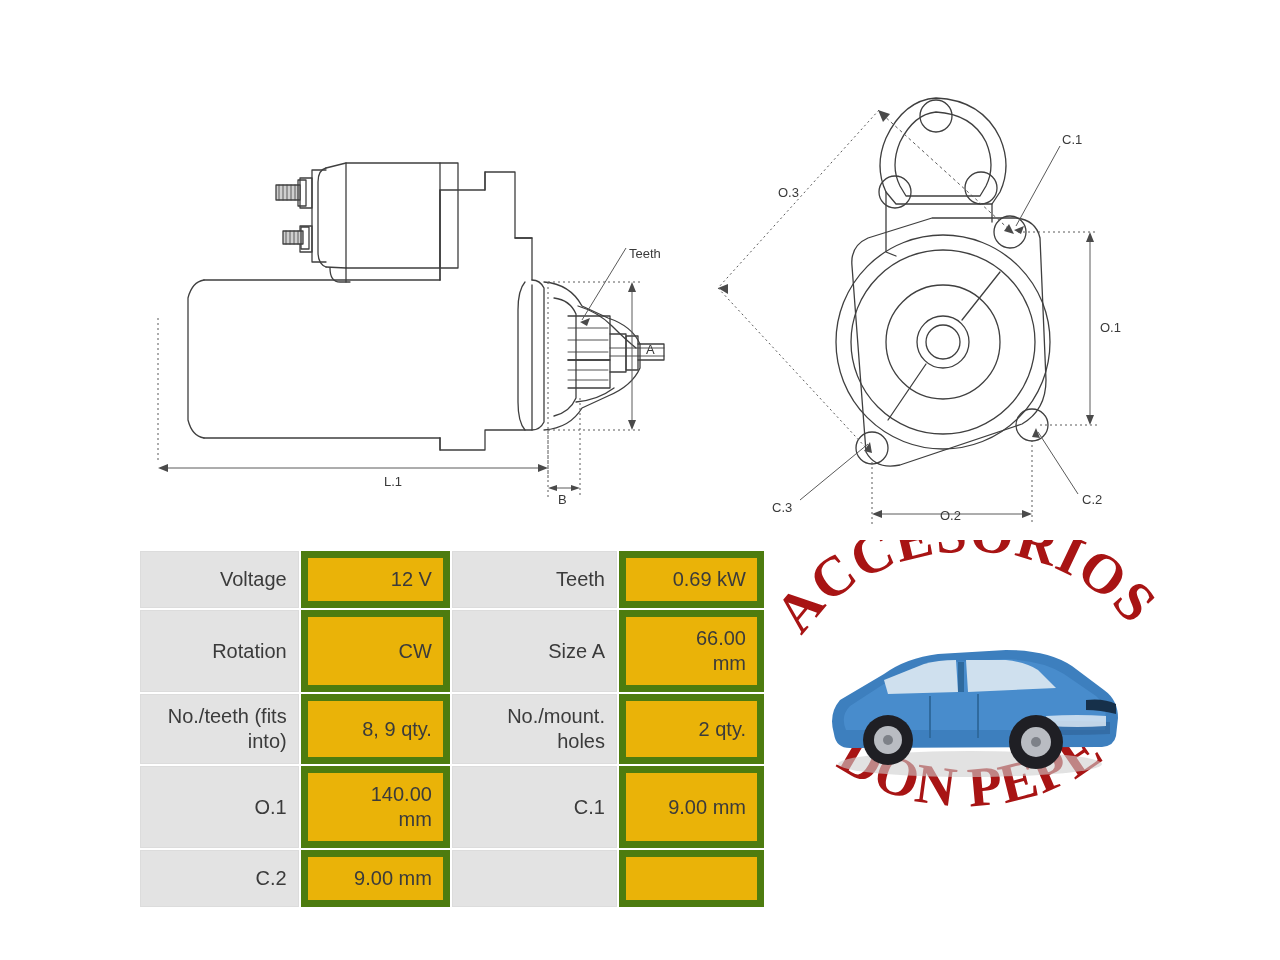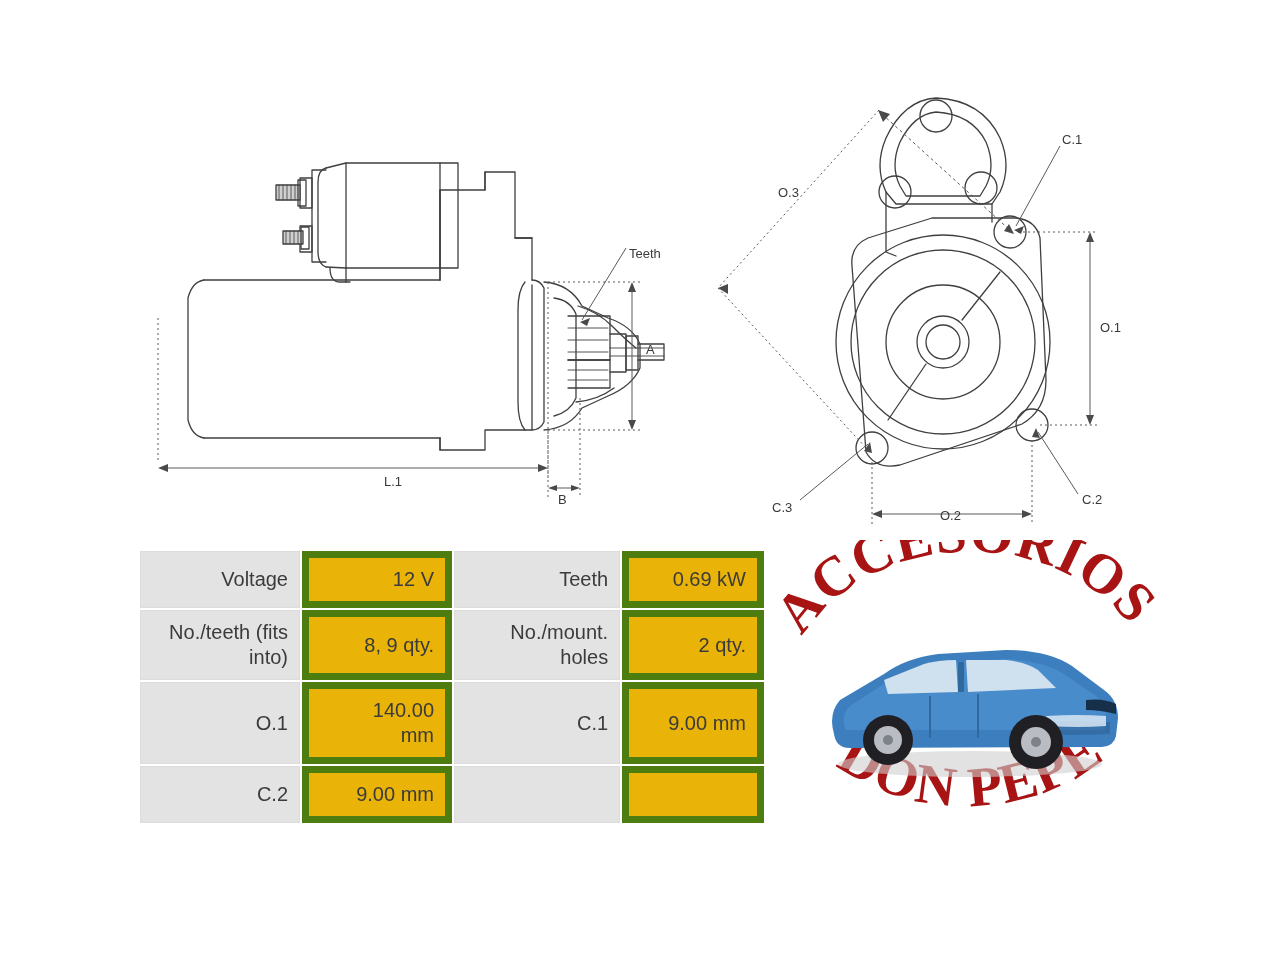--- a/index.html
+++ b/index.html
@@ -249,20 +249,26 @@
     <span class="dlabel" style="left:72px;top:420px;">C.3</span>
   </div>
 
   <table id="spec-table">
     <tbody>
         <tr>
           <td class="lab">Voltage</td>
           <td class="val">12 V</td>
           <td class="lab">Teeth</td>
           <td class="val">0.69 kW</td>
+        </tr>
+        <tr>
+          <td class="lab">Rotation</td>
+          <td class="val">CW</td>
+          <td class="lab">Size A</td>
+          <td class="val">66.00 mm</td>
         </tr>
         <tr>
           <td class="lab">No./teeth (fits into)</td>
           <td class="val">8, 9 qty.</td>
           <td class="lab">No./mount. holes</td>
           <td class="val">2 qty.</td>
         </tr>
         <tr>
           <td class="lab">O.1</td>
           <td class="val">140.00 mm</td>

